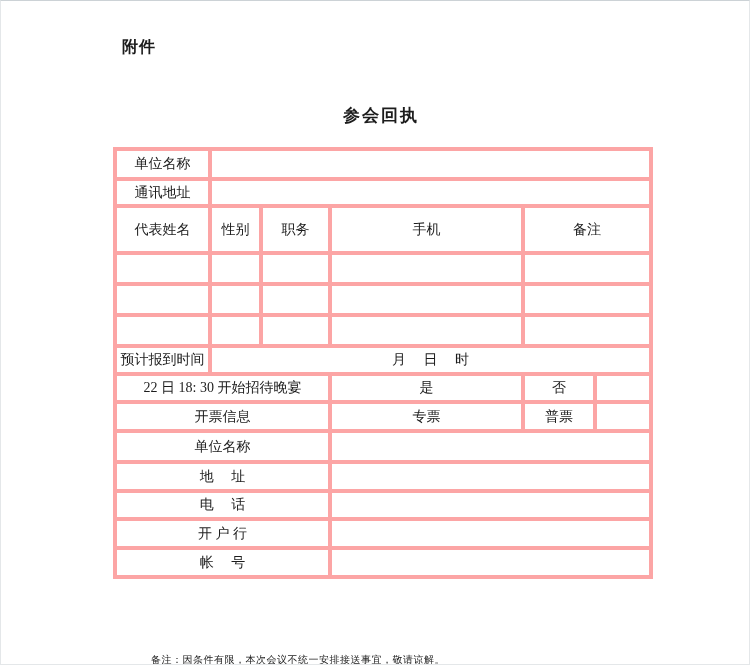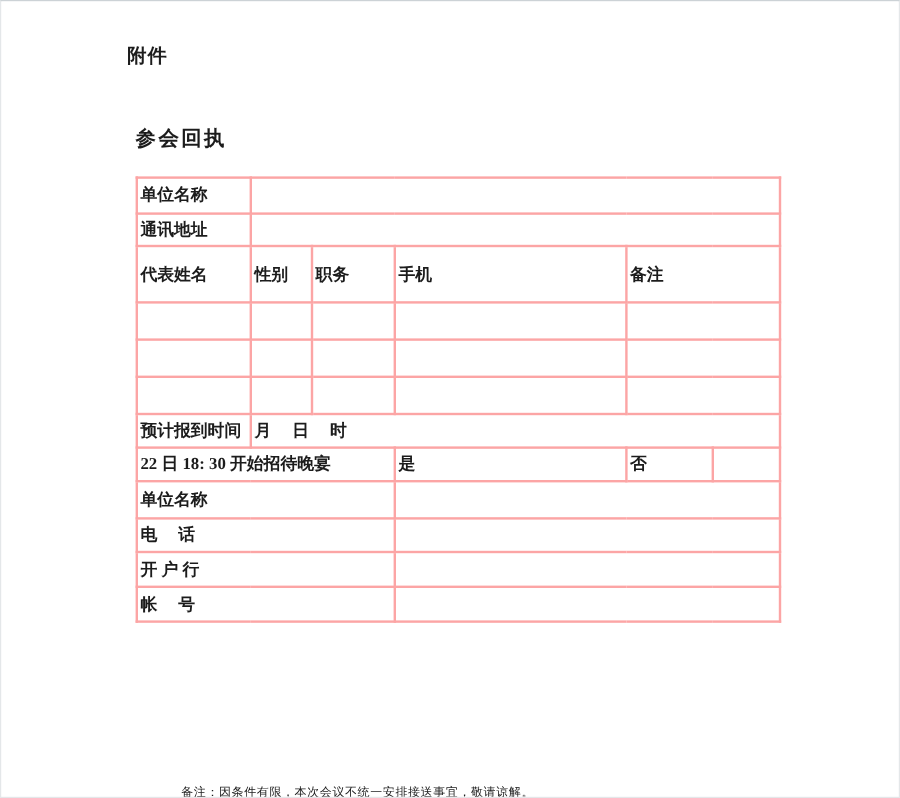--- a/index.html
+++ b/index.html
@@ -14,54 +14,53 @@
     width: 750px;
     height: 665px;
     background: #ffffff;
     box-sizing: border-box;
     border: 1px solid #e4e7e9;
     border-top: 1px solid #ccd2d6;
     overflow: hidden;
   }
   .attachment {
     position: absolute;
-    left: 94px;
+    left: 110px;
     top: 36px;
     font-size: 16px;
     font-weight: bold;
     letter-spacing: 1px;
     padding-left: 11px;
   }
   .title {
     position: absolute;
     left: 112px;
     top: 103px;
     width: 536px;
-    text-align: left;
+    text-align: center;
     font-size: 17px;
     font-weight: bold;
     letter-spacing: 2px;
   }
   table.form {
     position: absolute;
     left: 112px;
     top: 146px;
     width: 536px;
     border-collapse: collapse;
     table-layout: fixed;
   }
   table.form td {
-    border: 2px solid #fca5a5;
-    text-align: left;
+    border: 4px solid #fca5a5;
+    text-align: center;
     vertical-align: middle;
     font-size: 14px;
     padding: 0 2px;
     overflow: hidden;
     white-space: nowrap;
-    font-weight: bold;
   }
   .r30  { height: 30px; }
   .r27  { height: 27px; }
   .r47  { height: 47px; }
   .r31  { height: 31px; }
   .r28  { height: 28px; margin-top: 28px; }
   .r29  { height: 29px; }
   .footnote {
     position: absolute;
     left: 150px;
@@ -138,27 +137,37 @@
       <td colspan="5">月　 日　 时</td>
     </tr>
 
     <tr class="r28">
       <td colspan="3">22 日 18: 30 开始招待晚宴</td>
       <td>是</td>
       <td>否</td>
       <td></td>
     </tr>
 
+    <tr class="r29">
+      <td colspan="3">开票信息</td>
+      <td>专票</td>
+      <td>普票</td>
+      <td></td>
+    </tr>
 
     <tr class="r31">
       <td colspan="3">单位名称</td>
       <td colspan="3"></td>
     </tr>
 
 
+    <tr class="r29">
+      <td colspan="3">地　 址</td>
+      <td colspan="3"></td>
+    </tr>
 
     <tr class="r28">
       <td colspan="3">电　 话</td>
       <td colspan="3"></td>
     </tr>
 
     <tr class="r29">
       <td colspan="3">开 户 行</td>
       <td colspan="3"></td>
     </tr>

